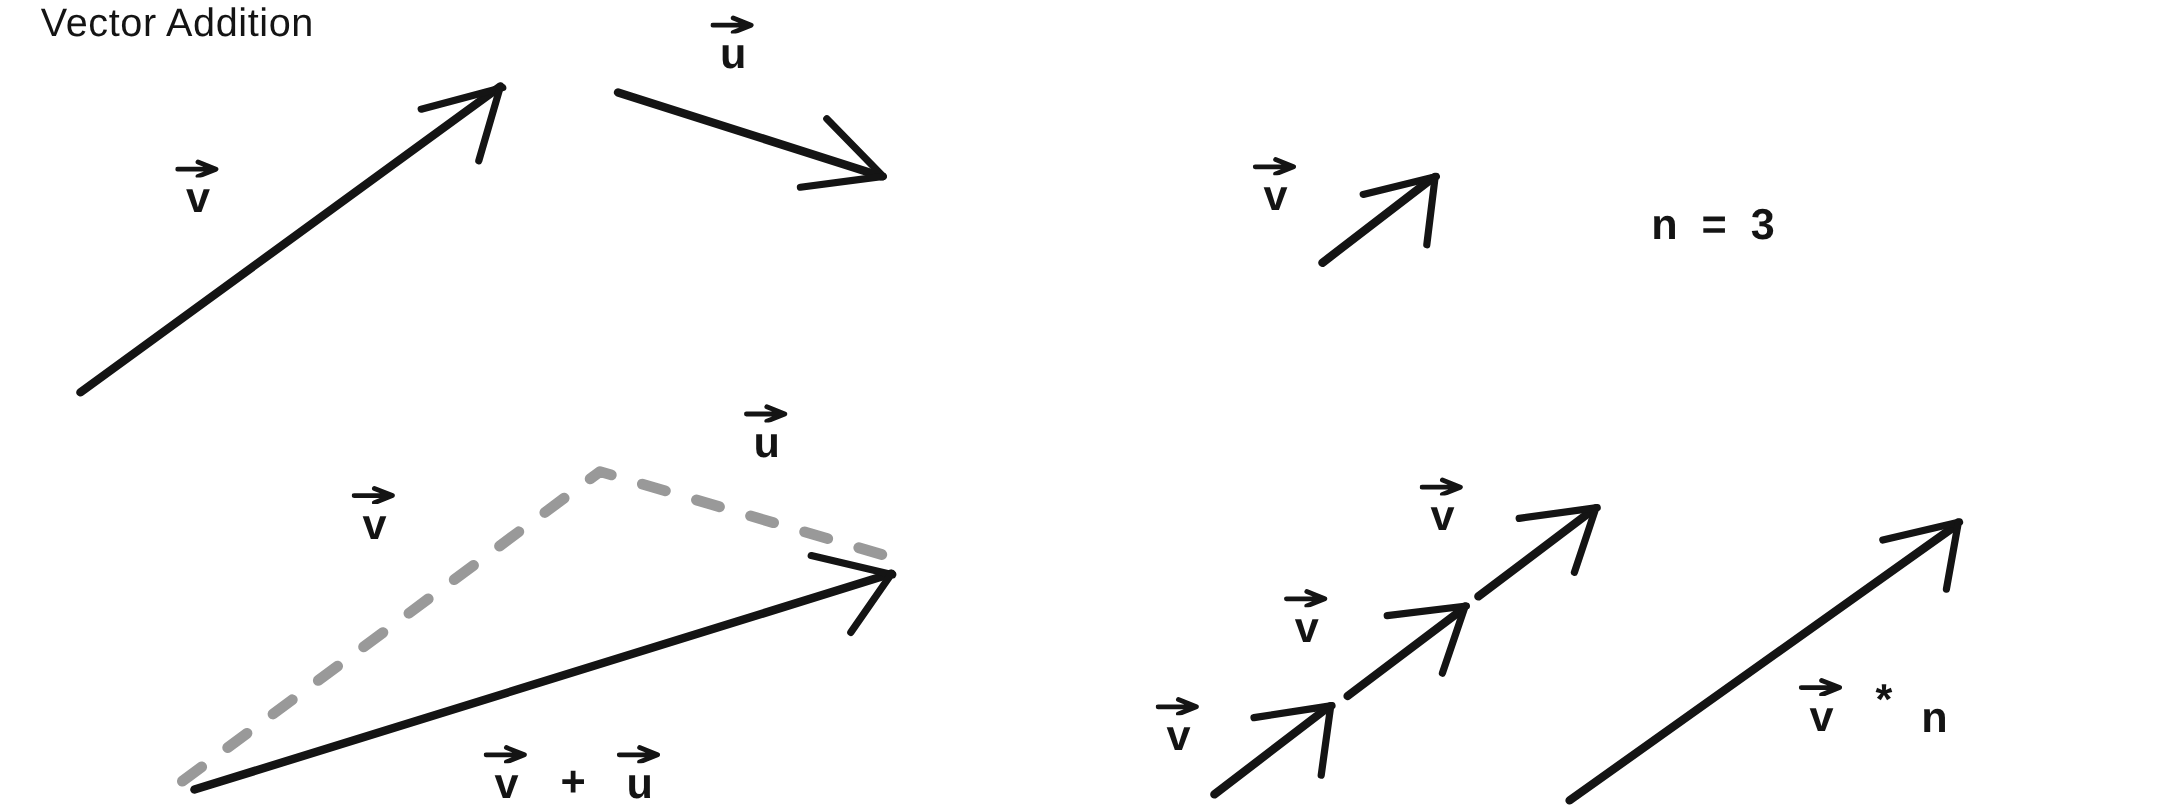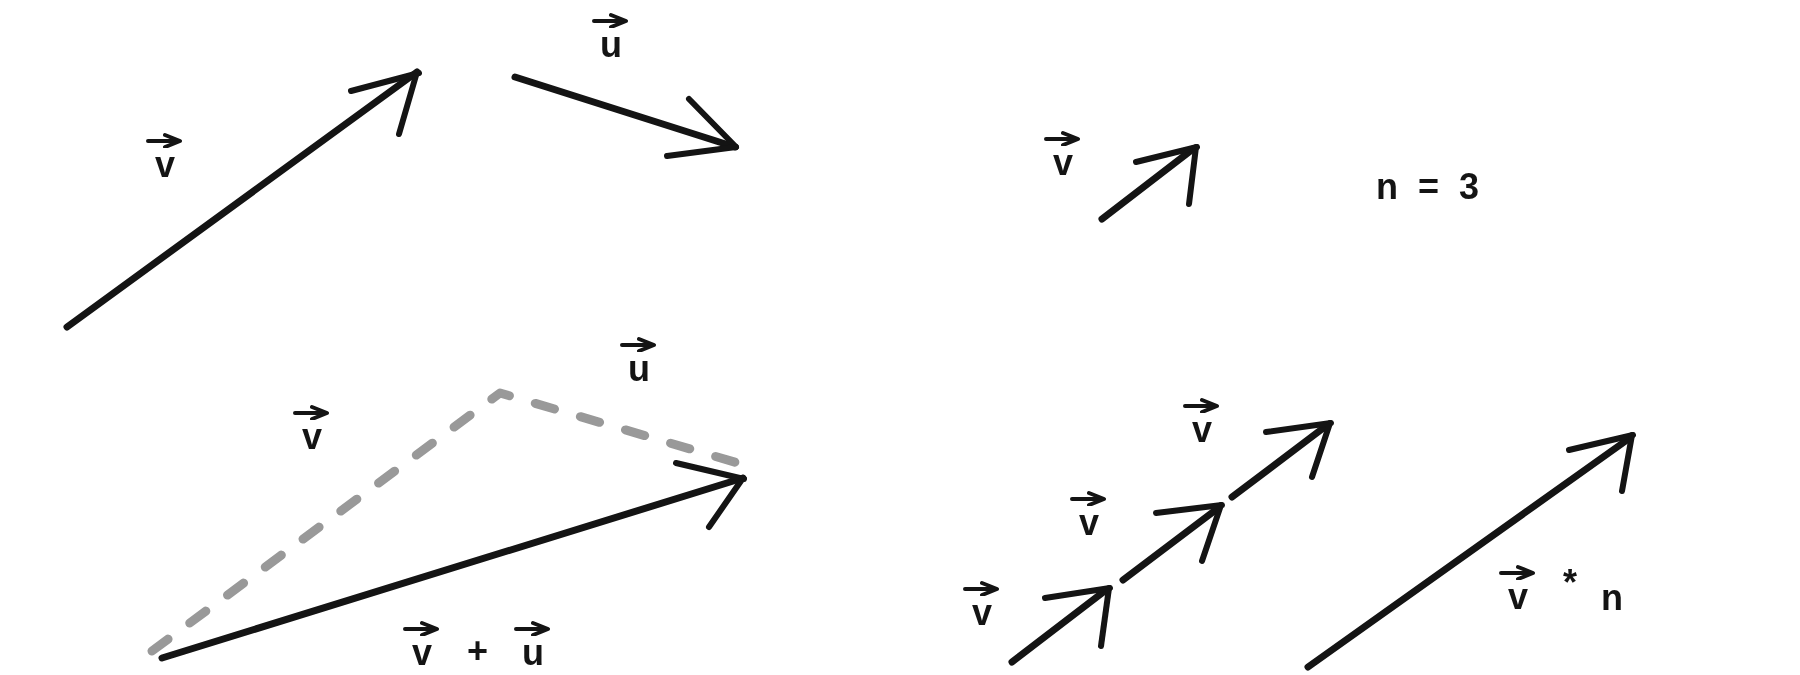--- a/index.html
+++ b/index.html
@@ -111,20 +111,21 @@
       <path class="barb" d="M1330 423 L1312 477"></path>
     </g>
 
     <g>
       <path class="main" d="M1308 667 L1627 440"></path>
       <path class="barb" d="M1569 450 L1633 435"></path>
       <path class="barb" d="M1632 435 L1622 491"></path>
     </g>
   </svg>
 
+  <div class="title" style="left:34px;top:0px">Vector Addition</div>
 
   <div class="vlabel" style="left:144px;top:132px">
     <svg class="overarrow" viewBox="0 0 38 16">
       <path d="M2 9 L28 9 M19 3 L34 9 L19 15"></path>
     </svg>
     <span class="letter">v</span>
   </div>
 
   <div class="vlabel" style="left:590px;top:12px">
     <svg class="overarrow" viewBox="0 0 38 16">

